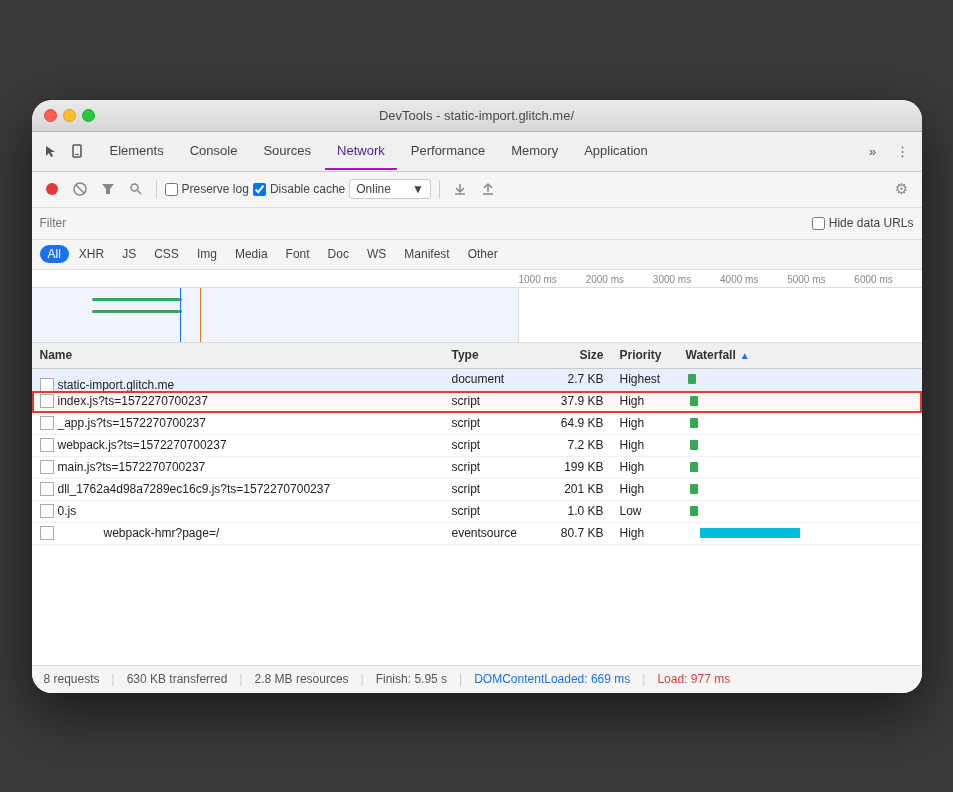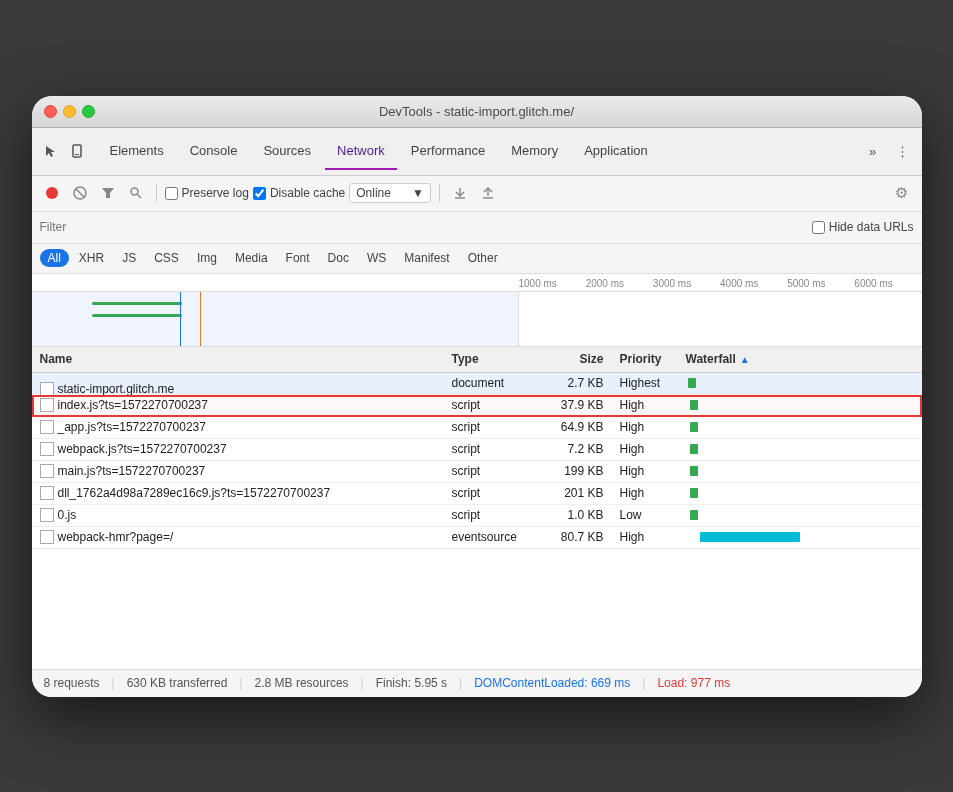--- a/index.html
+++ b/index.html
@@ -48,21 +48,21 @@
       font-size: 13px;
       color: #4a4a4a;
       font-weight: 500;
     }
     .devtools-tabs {
       background: #f0f0f0;
       border-bottom: 1px solid #ccc;
       display: flex;
       align-items: center;
       padding: 0 8px;
-      height: 48px;
+      height: 40px;
       gap: 2px;
     }
     .devtools-tab-icons {
       display: flex;
       gap: 4px;
       margin-right: 8px;
     }
     .tab-icon {
       width: 22px;
       height: 22px;
@@ -605,21 +605,21 @@
       </div>
       <div class="col-priority">
         <span>Low</span>
       </div>
       <div class="col-waterfall">
         <div style="width:8px; height:10px; background:#34a853; border-radius:1px; margin-left:4px;"></div>
       </div>
     </div>
 
     <div class="table-row">
-      <div class="col-name" style="display:flex;align-items:flex-start;">
+      <div class="col-name" style="display:flex;align-items:flex-start;gap:46px;">
         <span class="file-icon"></span>
         <span style="margin-left:4px;">webpack-hmr?page=/</span>
       </div>
       <div class="col-type">
         <span>eventsource</span>
       </div>
       <div class="col-size">
         <span>80.7 KB</span>
       </div>
       <div class="col-priority">

